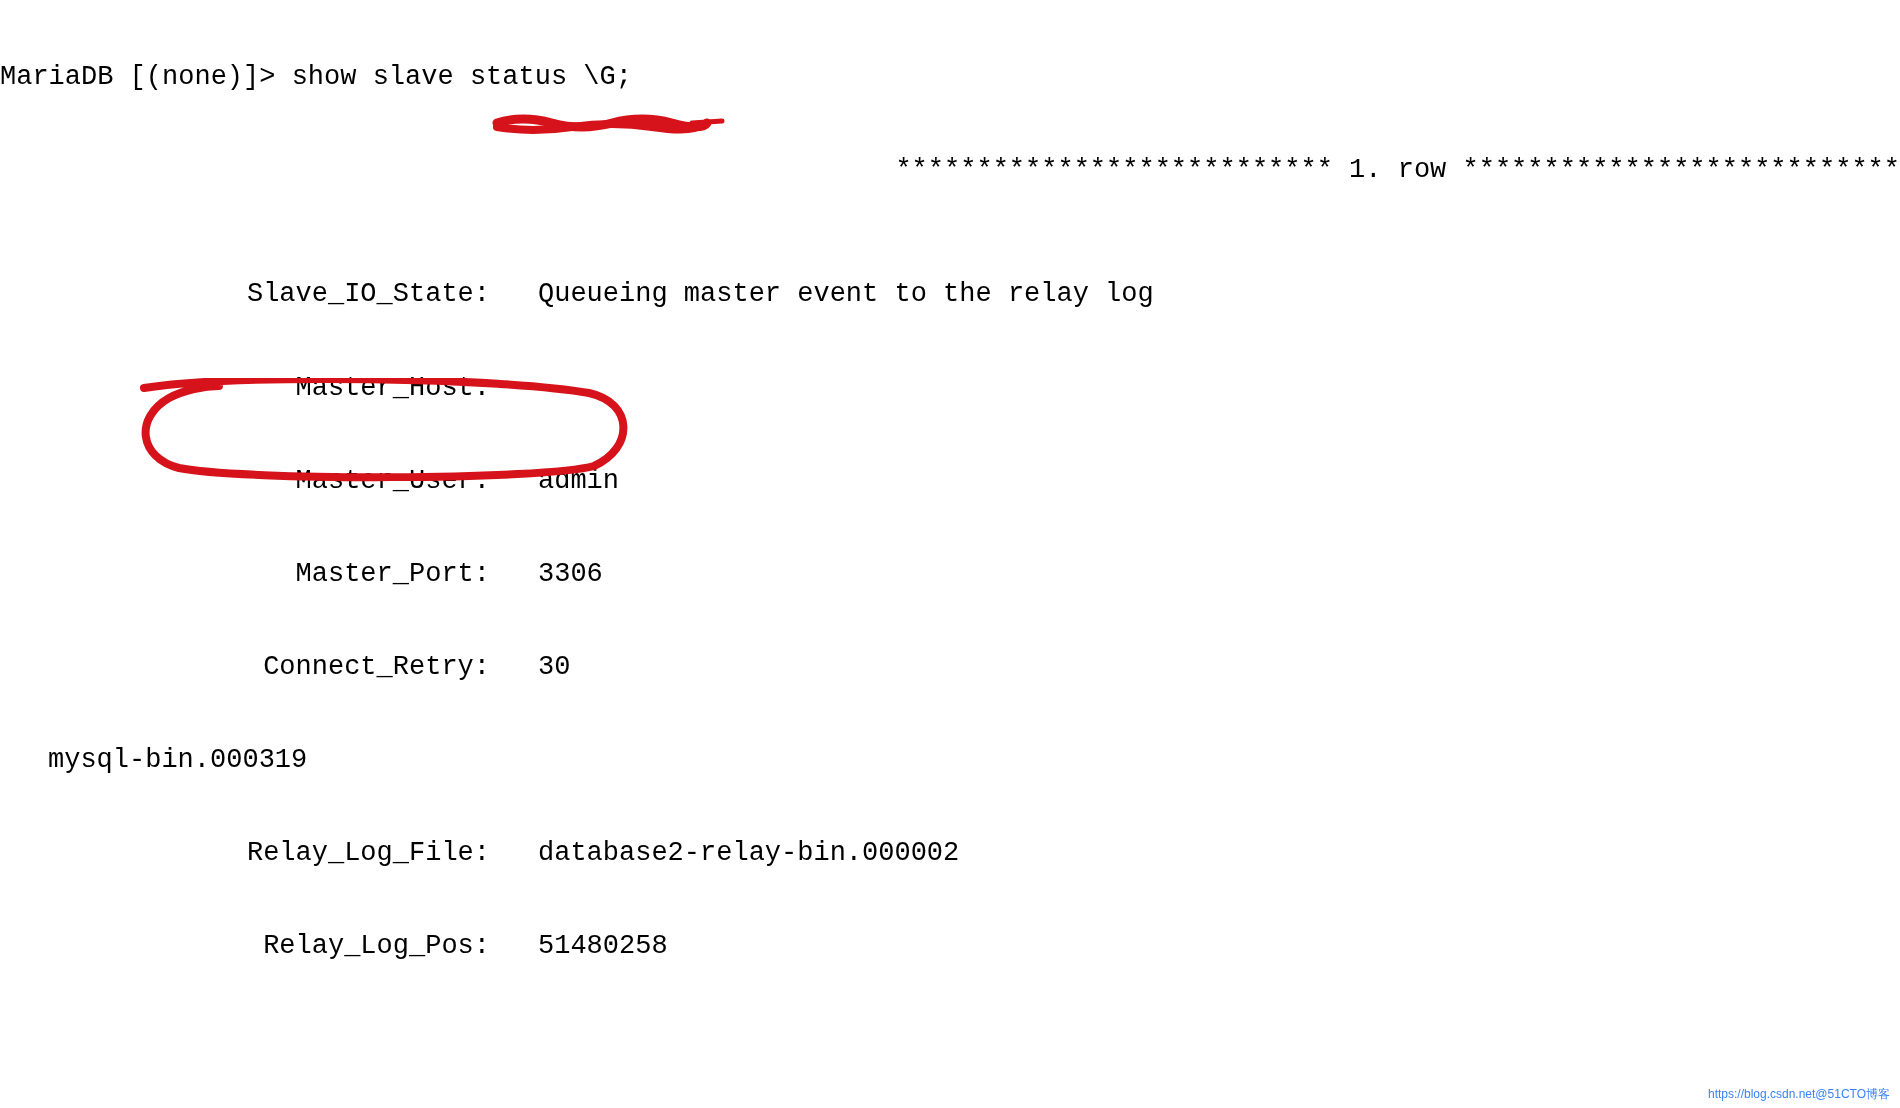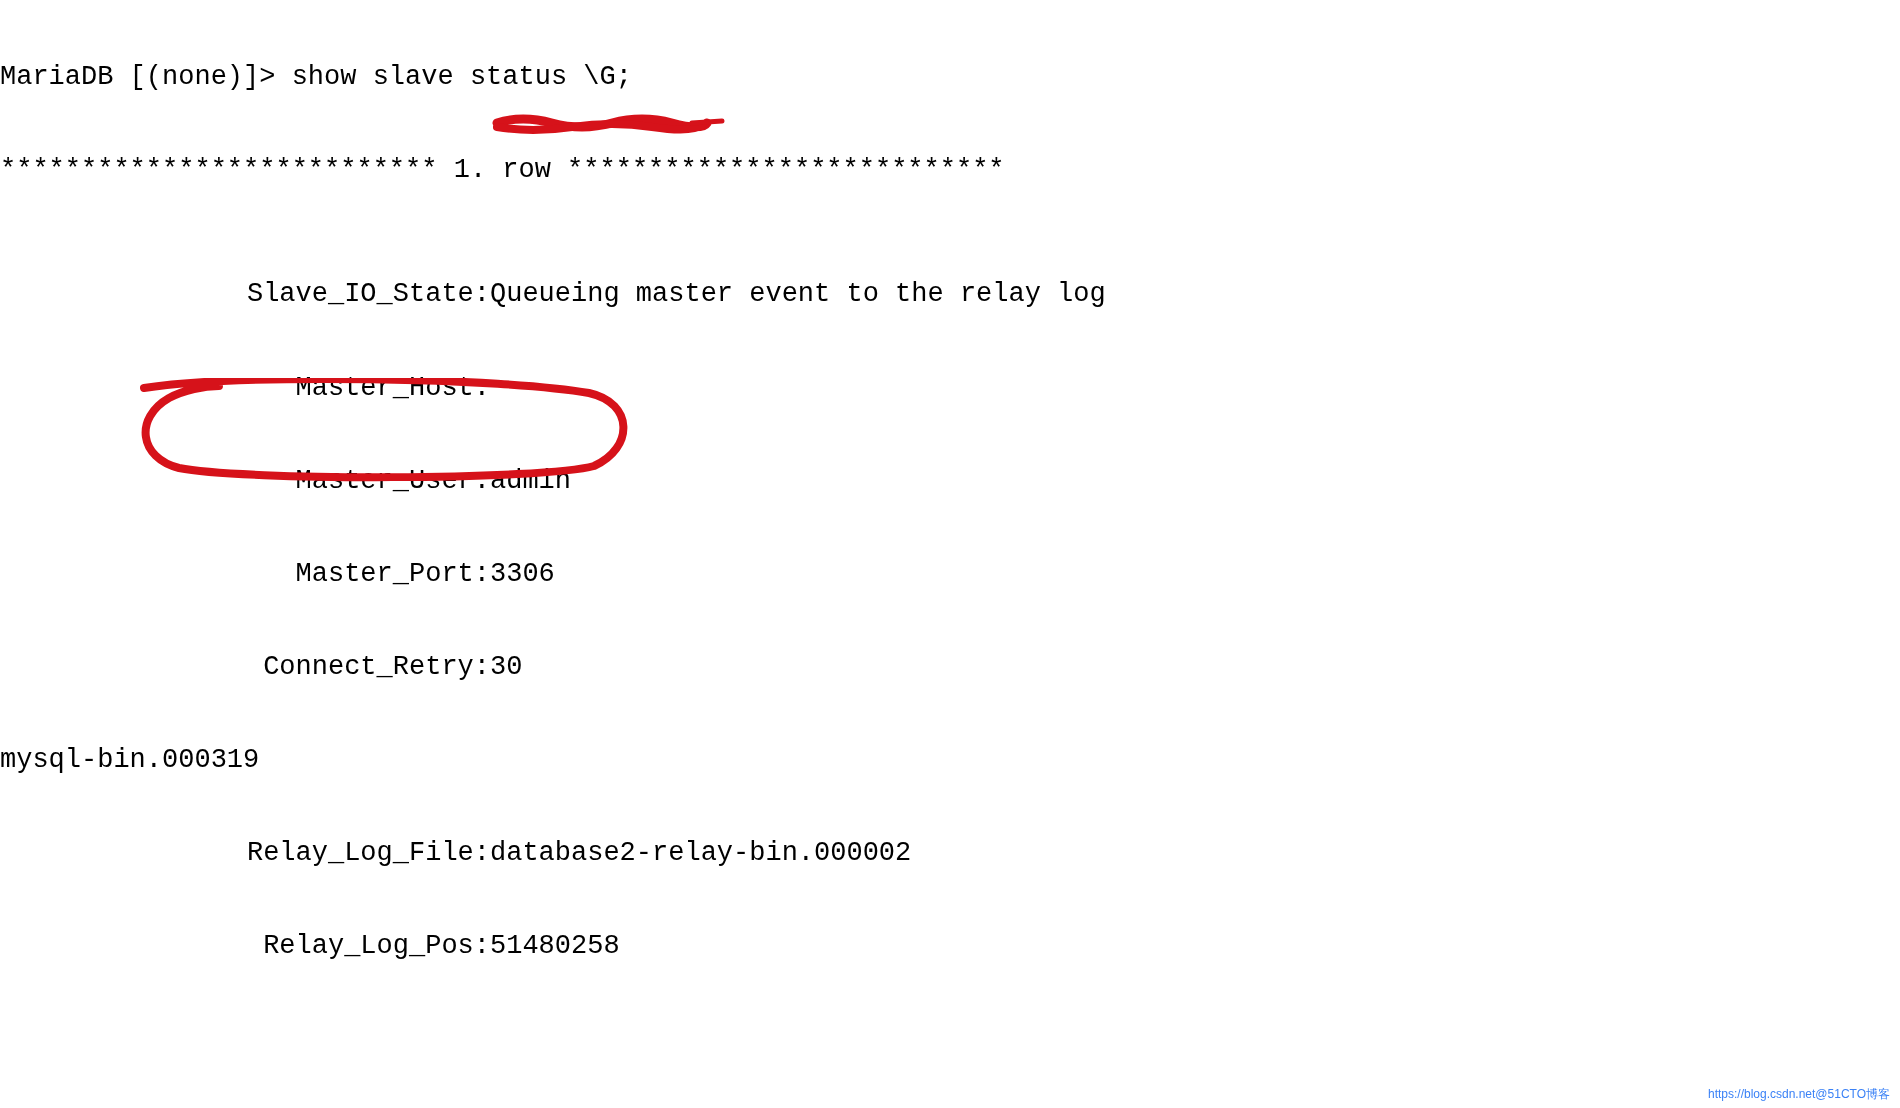--- a/index.html
+++ b/index.html
@@ -21,26 +21,28 @@
       display: flex;
       align-items: center;
     }
     .label {
       display: inline-block;
       width: 490px;
       text-align: right;
     }
     .value {
       display: inline-block;
+      margin-left: 48px;
     }
     .prompt-line {
       white-space: pre;
     }
     .row-sep {
       white-space: pre;
+      text-align: right;
     }
     .redact-svg {
       position: absolute;
       top: 113px;
       left: 492px;
       pointer-events: none;
     }
     .circle-svg {
       position: absolute;
       top: 378px;

